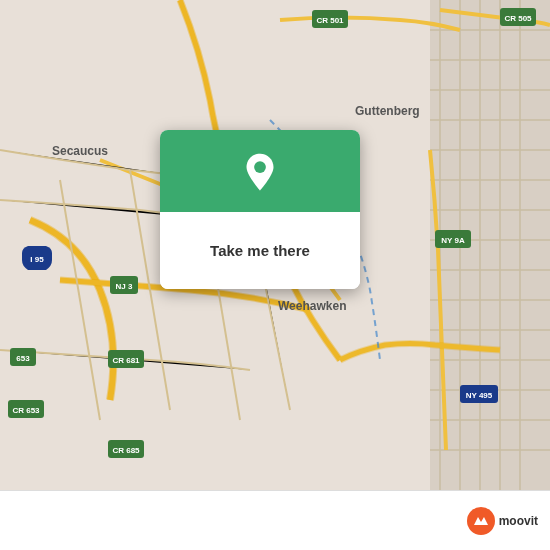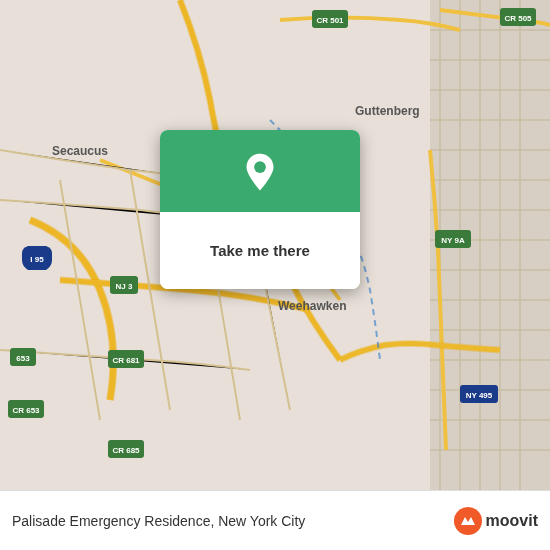--- a/index.html
+++ b/index.html
@@ -85,21 +85,21 @@
       align-items: center;
       gap: 4px;
     }
 
     #moovit-icon {
       width: 28px;
       height: 28px;
     }
 
     #moovit-text {
-      font-size: 16px;
+      font-size: 12px;
       font-weight: bold;
       color: #333;
     }
 
     #bottom-place-text {
       font-size: 14px;
       color: #333;
       flex: 1;
     }
 
@@ -229,21 +229,20 @@
         <path d="M21 2 C12,2 5,9 5,18 C5,28 21,46 21,46 C21,46 37,28 37,18 C37,9 30,2 21,2Z" fill="white"></path>
         <circle cx="21" cy="18" r="7" fill="#3aaa6e"></circle>
       </svg>
     </div>
     <button id="card-button">Take me there</button>
   </div>
 
 </div>
 
 <div id="bottom-bar">
-  <span id="bottom-place-text">Palisade Emergency Residence, New York City</span>
   <div id="moovit-logo">
 
     <svg id="moovit-icon" viewBox="0 0 28 28" xmlns="http://www.w3.org/2000/svg">
       <circle cx="14" cy="14" r="14" fill="#f05a28"></circle>
       <path d="M7 18 L11 10 L14 15 L17 10 L21 18Z" fill="white"></path>
     </svg>
     <span id="moovit-text">moovit</span>
   </div>
 </div>
 

